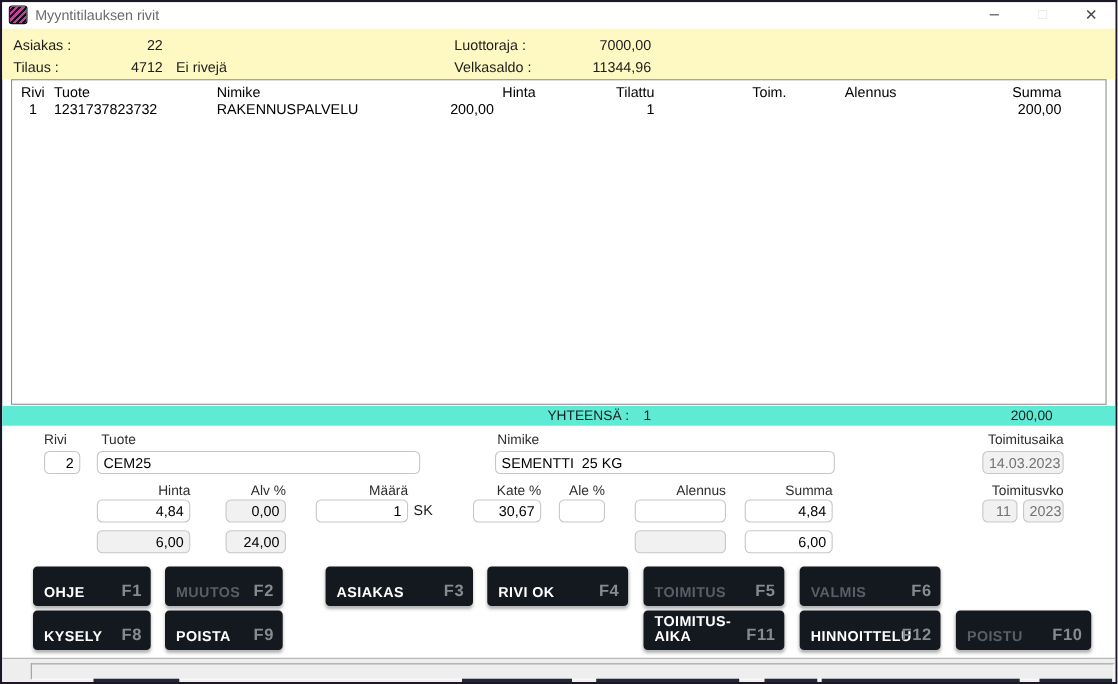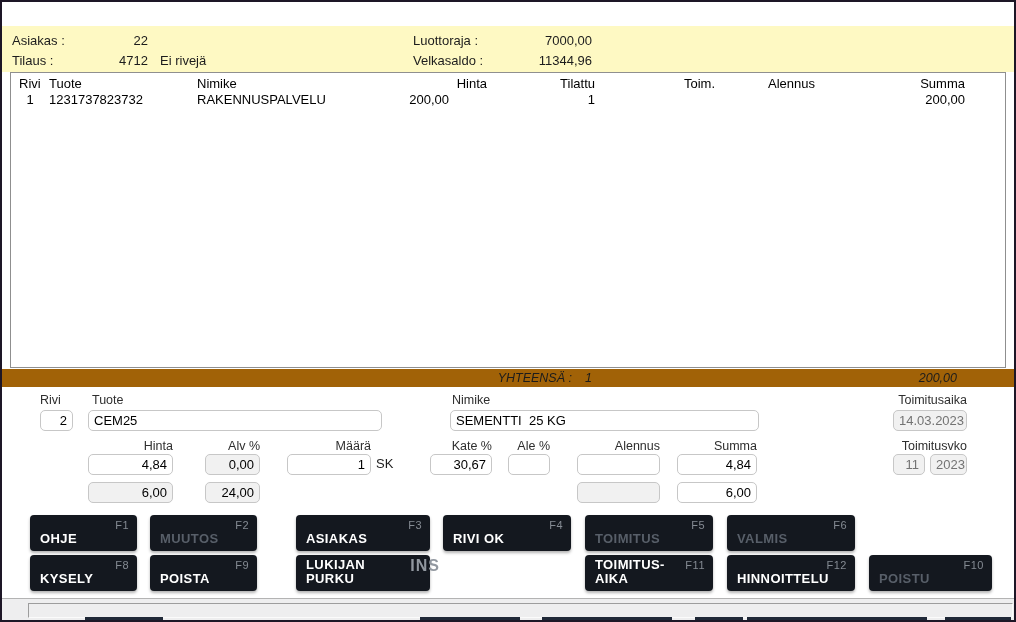--- a/index.html
+++ b/index.html
@@ -31,21 +31,21 @@
   .linetable { position:absolute; left:8px; top:70px; width:996px; height:296px; background:#fff; border:1px solid #8f8f8f; font-size:13px; color:#000; }
   .trow { display:grid; grid-template-columns:38px 148px 212px 78px 108px 120px 100px 1fr 130px; padding-right:40px; }
   .thead { padding-top:3px; }
   .tdata { padding-top:1px; }
   .c { overflow:hidden; white-space:pre; }
   .c.left { text-align:left; } .c.right { text-align:right; } .c.center { text-align:center; }
   .c.first { padding-left:8px; }
   .c.hpad { padding-right:38px; }
 
   
-  .totalsbar { position:absolute; left:0; top:367px; width:1012px; height:32px; background:#a16207; font-size:12.5px; color:#1c1c1c;font-style:italic; }
+  .totalsbar { position:absolute; left:0; top:367px; width:1012px; height:32px; background:#5eead4; font-size:12.5px; color:#1c1c1c; }
   .tt { position:absolute; top:2px; text-align:right; }
   .tt.lbl { left:420px; width:150px; }
   .tt.qty { left:500px; width:90px; }
   .tt.sum { left:825px; width:130px; }
 
   
   .editpanel { position:absolute; left:0; top:385px; width:1012px; height:211px; background:#fff; }
   .flabel { position:absolute; font-size:12.5px; color:#2e2e2e; white-space:pre; }
   .flabel.right { text-align:right; }
   .fld { position:absolute; height:21px; border:1px solid #c7c7c7; border-radius:5px; background:#fff;
@@ -53,36 +53,45 @@
   .fld.num { text-align:right; }
   .fld.dim { background:#f1f1f1; }
   .fld.graytext { color:#737373; }
   .unit { position:absolute; font-size:13px; color:#1c1c1c; }
 
   
   .fbtn { position:absolute; height:36px; background:#14181f; border-radius:4px; box-shadow:0 2px 3px rgba(0,0,0,.3);
           color:#fff; }
   .fbtn .blabel { position:absolute; left:10px; bottom:5px; font-size:13px; font-weight:bold; letter-spacing:.4px;
           line-height:14px; white-space:pre-line; }
-  .fbtn .bkey { position:absolute; top:4px; right:8px; font-size:11px; color:#858b93; letter-spacing:.5px; }
+  .fbtn .bkey { position:absolute; top:14px; right:8px; font-size:15px; color:#858b93; letter-spacing:.5px;font-weight:bold; }
   .fbtn.disabled .blabel { color:#585f69; }
   .fbtn .bkey.ins { font-size:16px; font-weight:bold; top:2px; right:-10px; color:#9298a0; letter-spacing:1px; }
 
   
   .statusbar { position:absolute; left:0; top:596px; width:1012px; height:22px; background:#eeeeef; border-top:1px solid #b3b3b3; }
   .inset { position:absolute; left:26px; top:4px; width:985px; height:15px; background:#eeeeef;
            border-top:1px solid #9d9d9d; border-left:1px solid #9d9d9d; border-bottom:1px solid #fbfbfb; border-right:1px solid #fbfbfb;
            font-size:12px; line-height:13px; padding:0 4px; color:#1c1c1c; }
   .frag { position:absolute; bottom:0; height:3px; background:#202938; }
 </style>
 </head>
 <body>
 
 <div class="window">
 
+  <div class="titlebar">
+    <div class="app-icon"></div>
+    <div class="wtitle">Myyntitilauksen rivit</div>
+    <div class="controls">
+      <div class="ctrl min">–</div>
+      <div class="ctrl max">□</div>
+      <div class="ctrl close">✕</div>
+    </div>
+  </div>
 
   <div class="headerpanel">
     <div class="hp r1 lab1">Asiakas :</div>
     <div class="hp r1 num">22</div>
     <div class="hp r1 lab2">Luottoraja :</div>
     <div class="hp r1 val">7000,00</div>
     <div class="hp r2 lab1">Tilaus :</div>
     <div class="hp r2 num">4712</div>
     <div class="hp r2 name">Ei rivejä</div>
     <div class="hp r2 lab2">Velkasaldo :</div>
@@ -183,25 +192,20 @@
       </div>
 
     <div class="fbtn" style="left:28px;  top:168px; width:107px;">
         <span class="blabel">KYSELY</span>
         <span class="bkey">F8</span>
       </div>
     <div class="fbtn" style="left:148px; top:168px; width:107px;">
         <span class="blabel">POISTA</span>
         <span class="bkey">F9</span>
       </div>
-    <div class="fbtn" style="left:294px; top:168px; width:134px;">
-        <span class="blabel">LUKIJAN
-PURKU</span>
-        <span class="bkey ins">INS</span>
-      </div>
     <div class="fbtn" style="left:583px; top:168px; width:128px;">
         <span class="blabel">TOIMITUS-
 AIKA</span>
         <span class="bkey">F11</span>
       </div>
     <div class="fbtn" style="left:725px; top:168px; width:128px;">
         <span class="blabel">HINNOITTELU</span>
         <span class="bkey">F12</span>
       </div>
     <div class="fbtn disabled" style="left:867px; top:168px; width:123px;">

